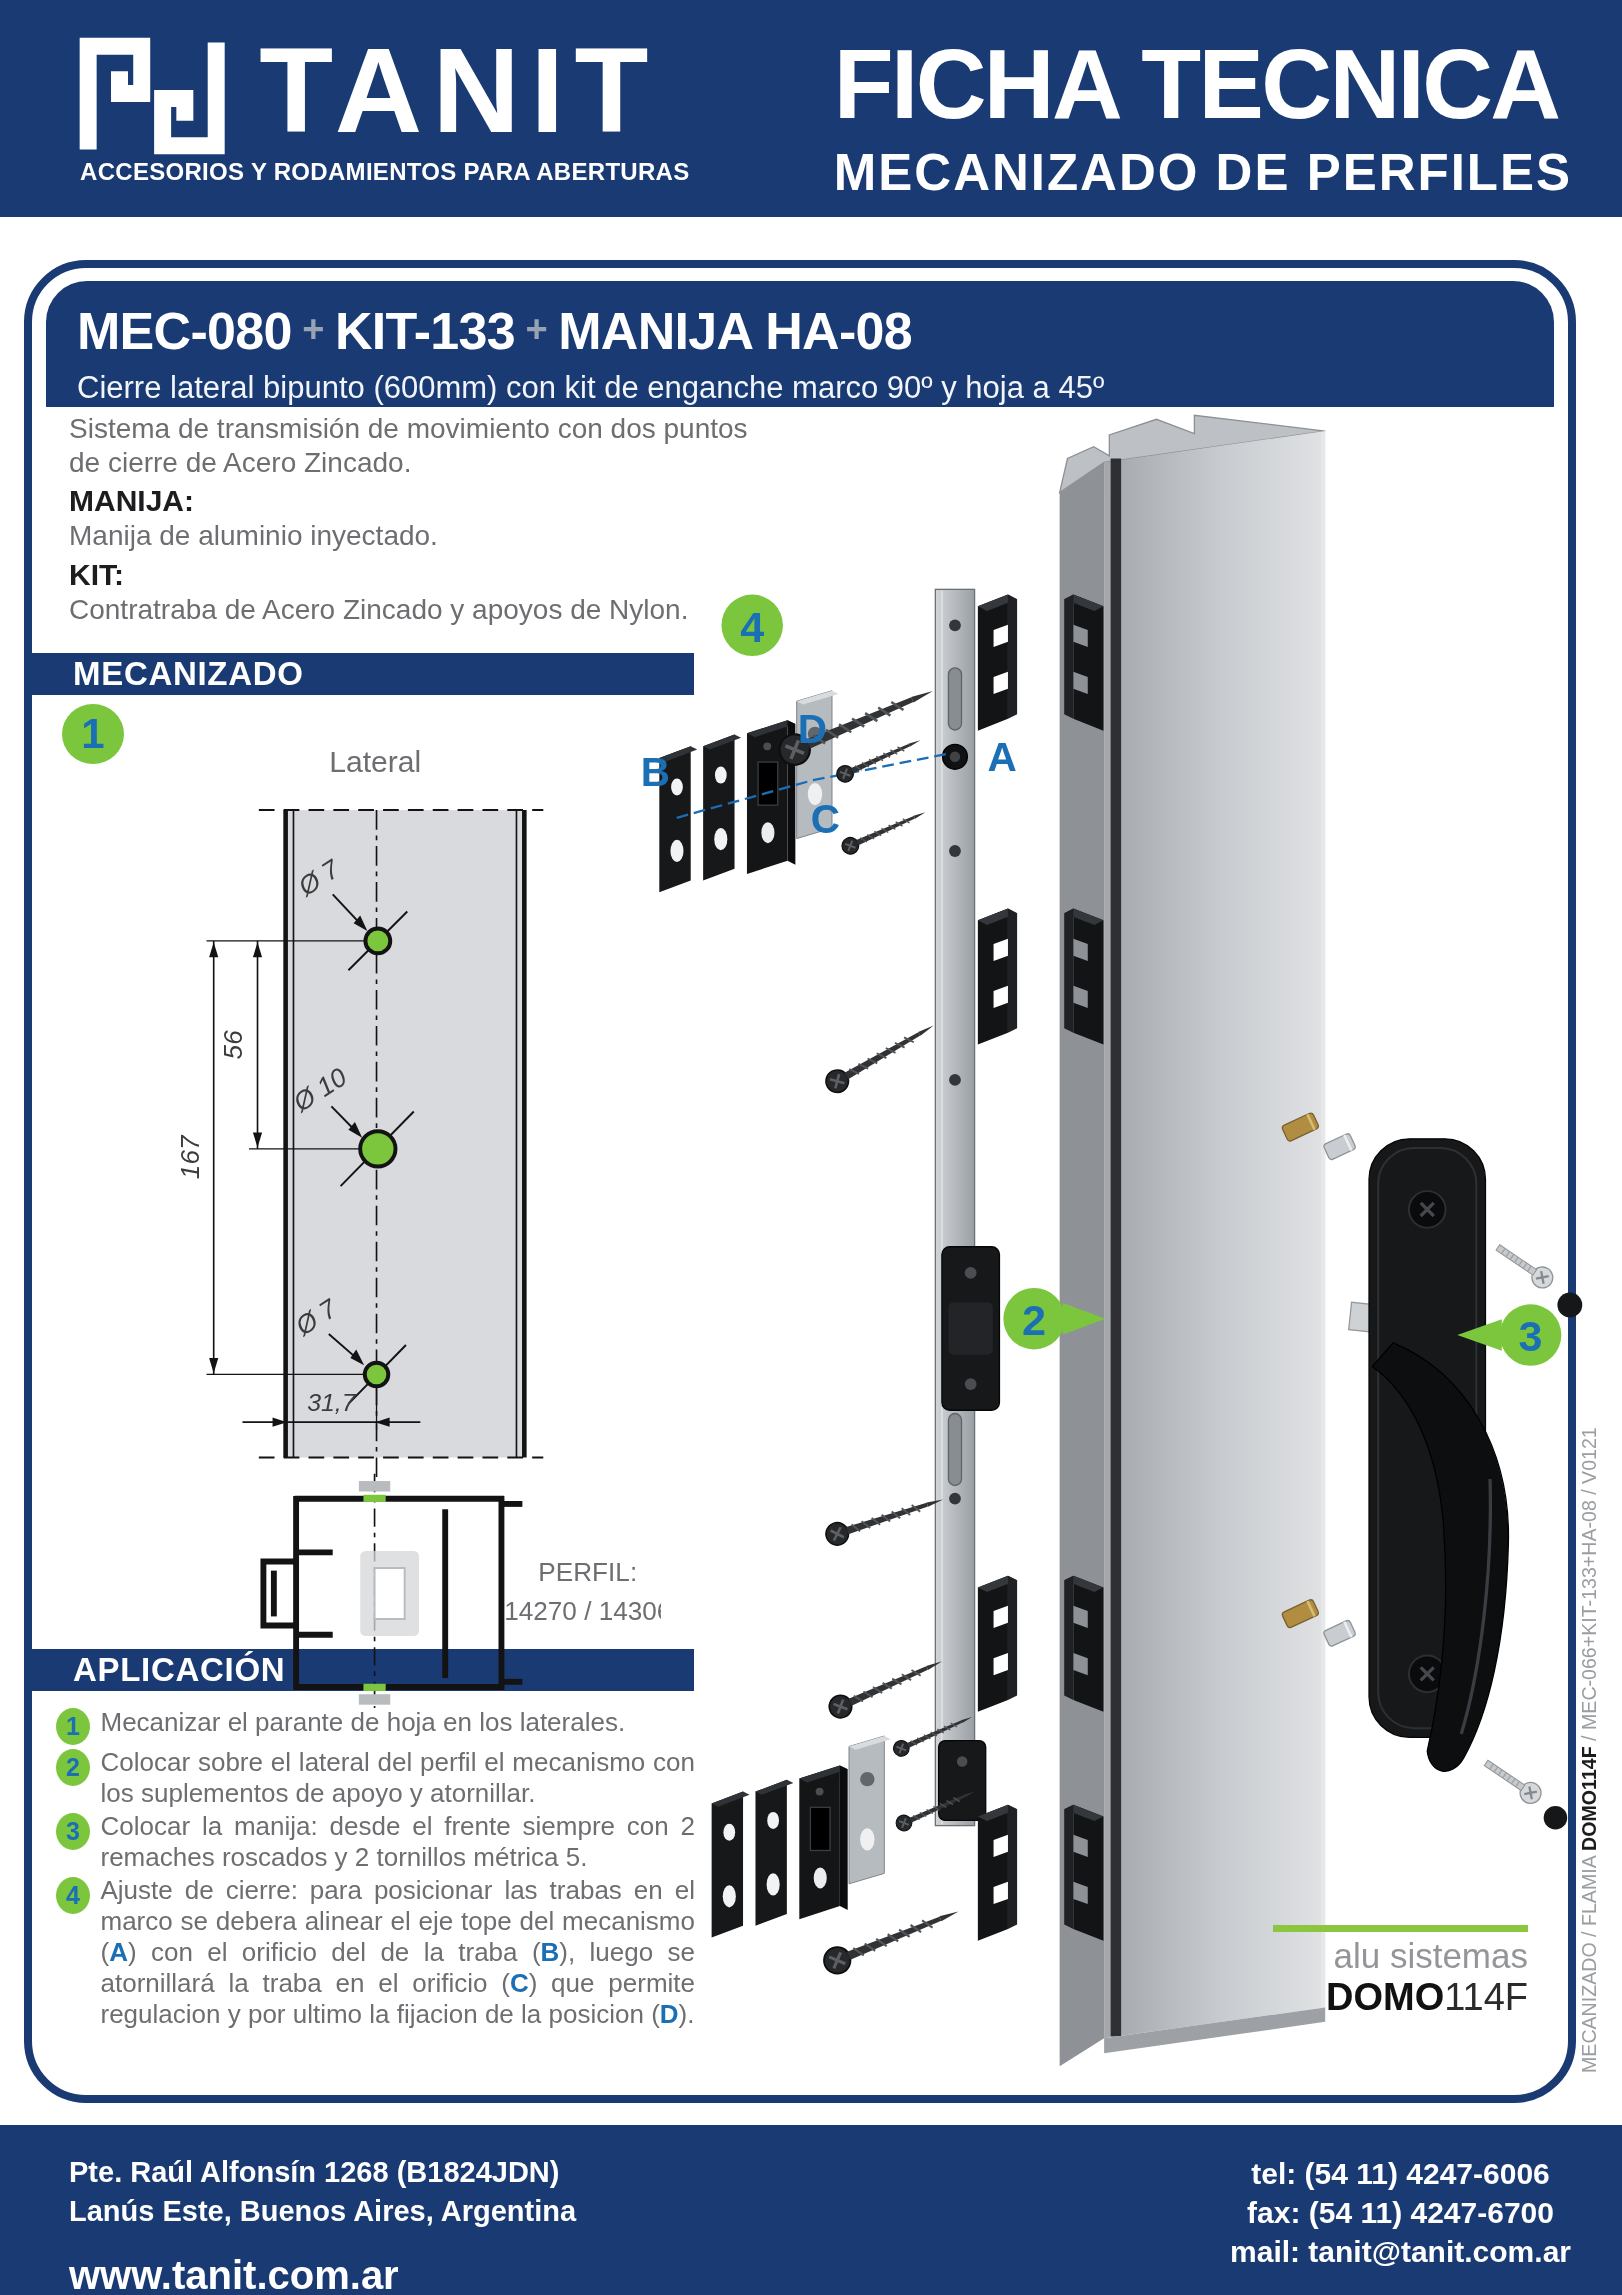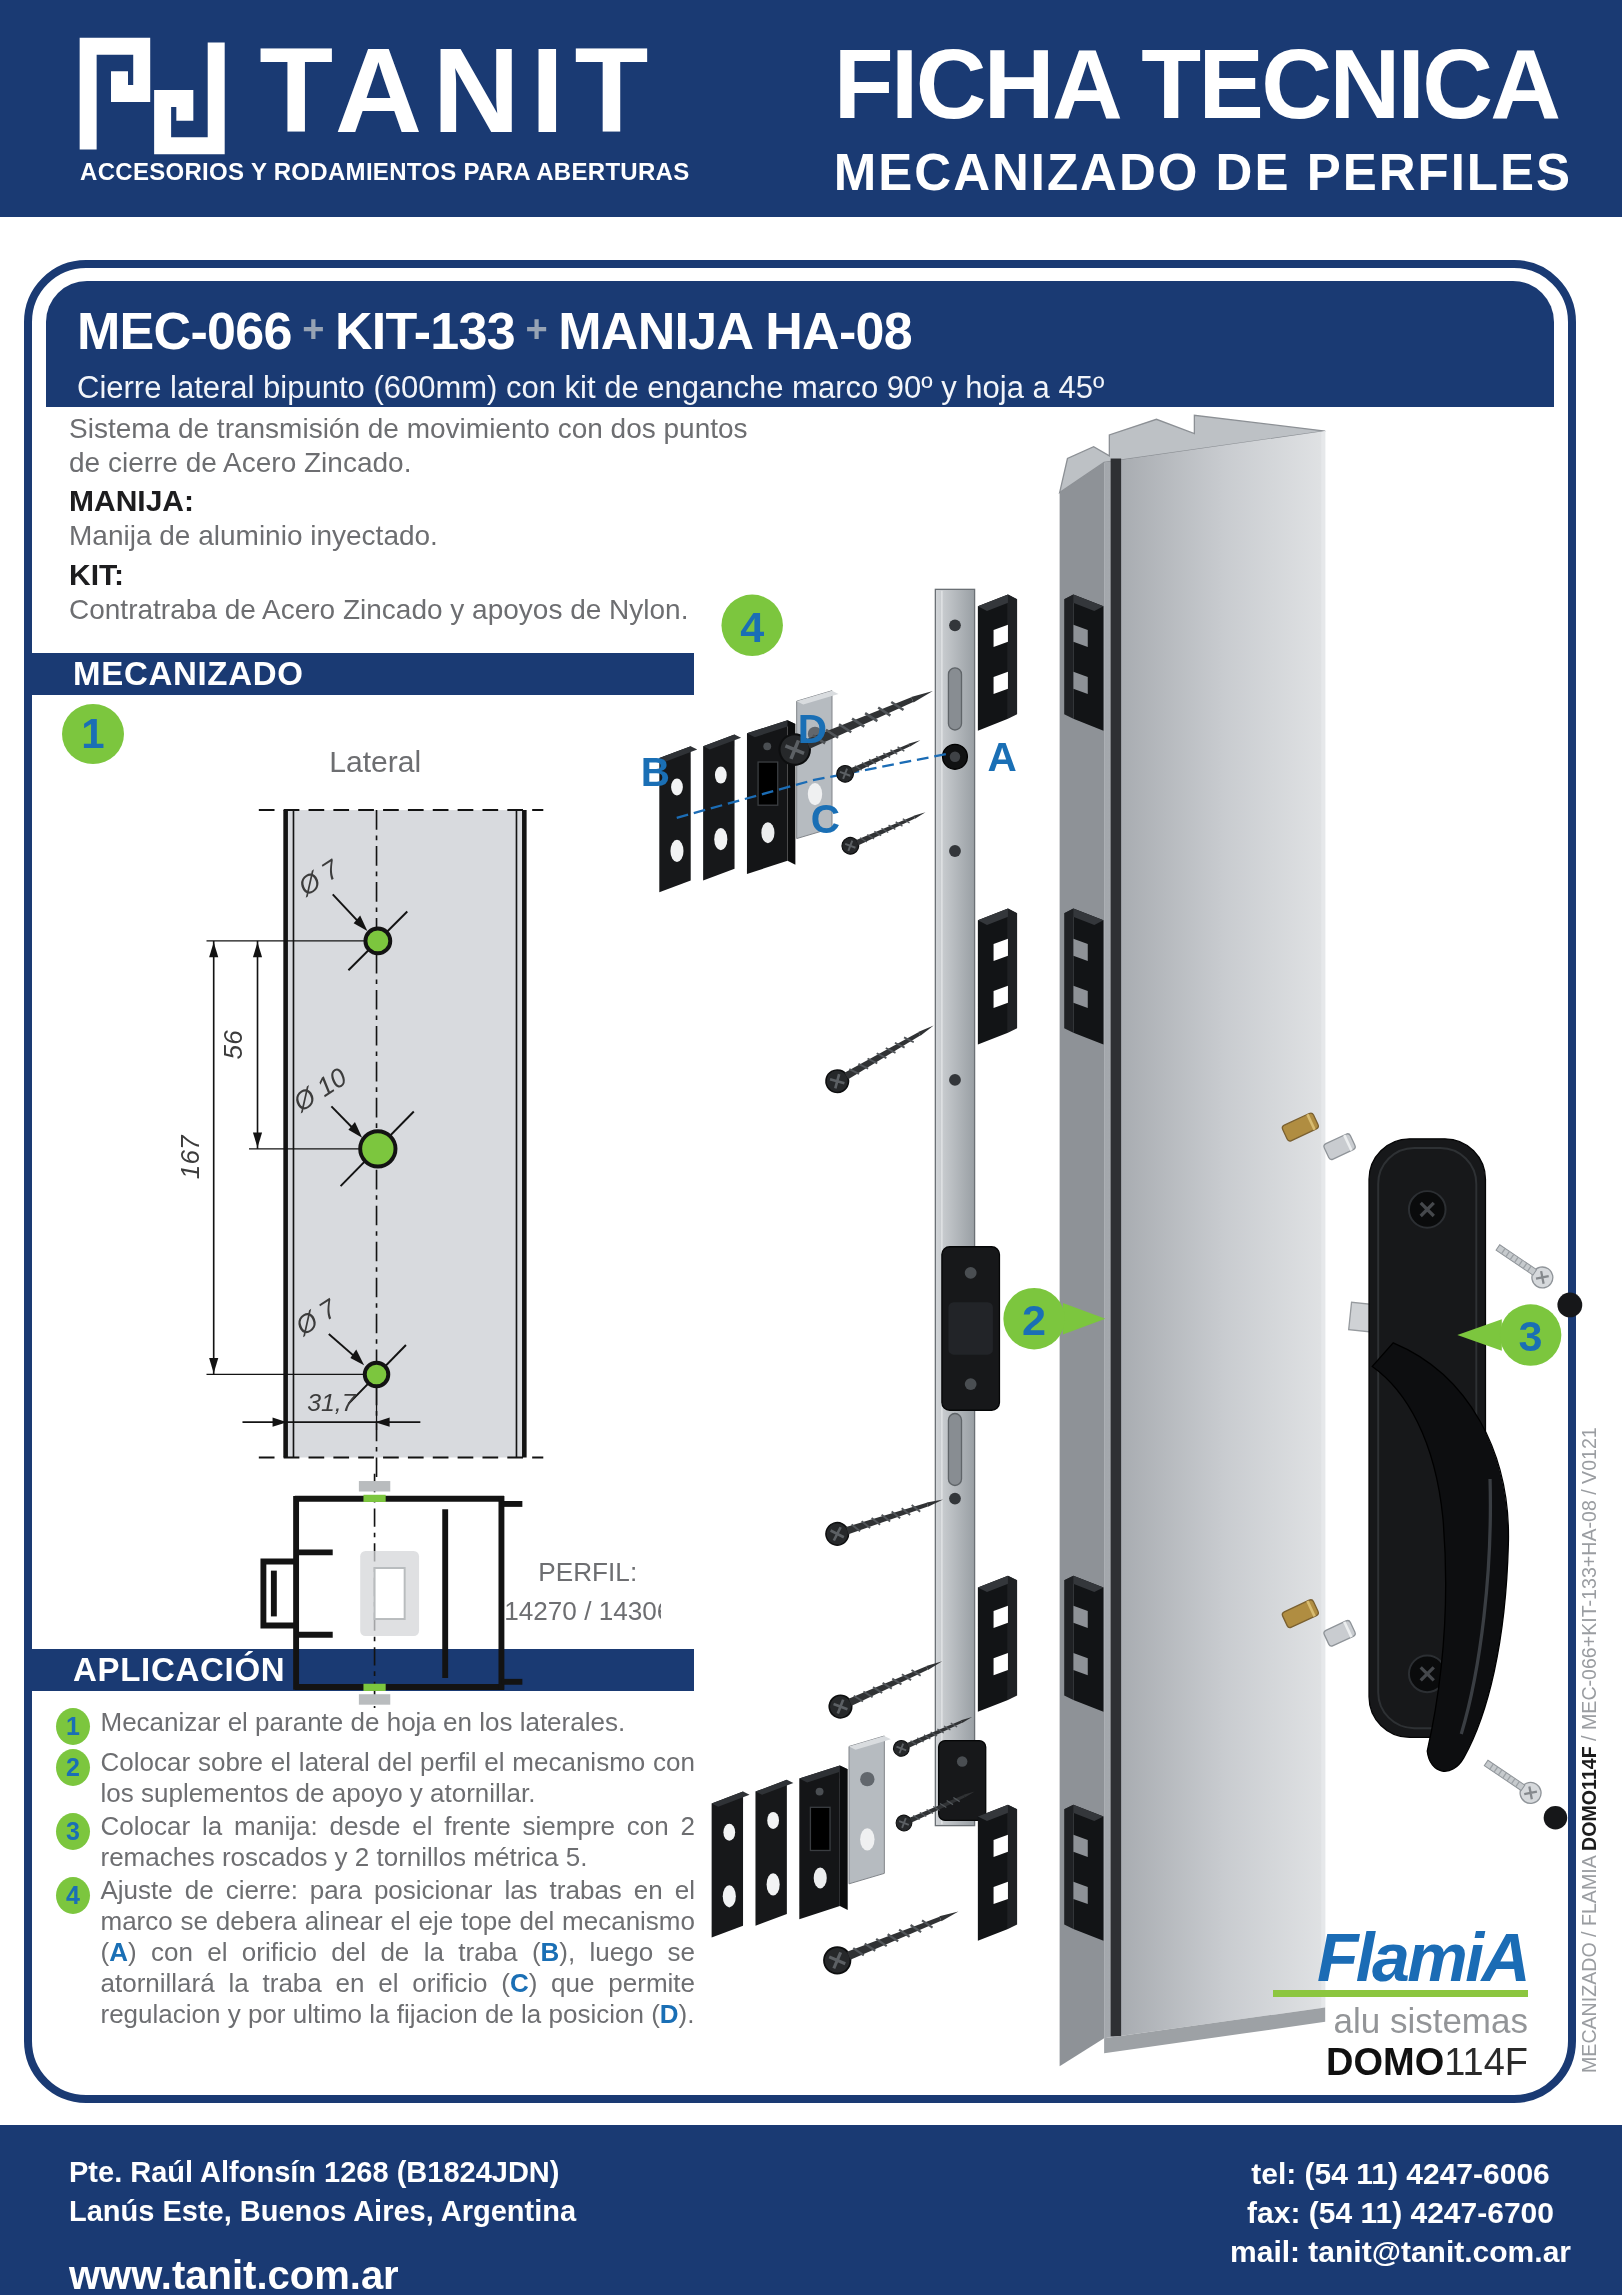--- a/index.html
+++ b/index.html
@@ -81,21 +81,21 @@
   <div class="abs head-right">
     <div class="head-title">FICHA TECNICA</div>
     <div class="head-sub">MECANIZADO DE PERFILES</div>
   </div>
 </div>
 
 <div class="abs frame"></div>
 
 <div class="abs titleband">
   <div>
-    <span class="code">MEC-066</span><span class="plus">+</span><span class="code">KIT-133</span><span class="plus">+</span><span class="code">MANIJA HA-08</span>
+    <span class="code">MEC-080</span><span class="plus">+</span><span class="code">KIT-133</span><span class="plus">+</span><span class="code">MANIJA HA-08</span>
   </div>
   <div class="desc">Cierre lateral bipunto (600mm) con kit de enganche marco 90º y hoja a 45º</div>
 </div>
 
 <div class="abs specs">
   <div class="spec-text">Sistema de transmisión de movimiento con dos puntos de cierre de Acero Zincado.</div>
   <div class="spec-label">MANIJA:</div>
   <div class="spec-text">Manija de aluminio inyectado.</div>
   <div class="spec-label">KIT:</div>
   <div class="spec-text">Contratraba de Acero Zincado y apoyos de Nylon.</div>
@@ -392,21 +392,20 @@
   </div>
   <div class="step">
     <div class="step-badge">
         <span>4</span>
       </div>
     <p>Ajuste de cierre: para posicionar las trabas en el marco se debera alinear el eje tope del mecanismo (<span class="step-key">A</span>) con el orificio del de la traba (<span class="step-key">B</span>), luego se atornillará la traba en el orificio (<span class="step-key">C</span>) que permite regulacion y por ultimo la fijacion de la posicion (<span class="step-key">D</span>).</p>
   </div>
 </div>
 
 <div class="abs brandbox">
-  <div class="flamia">FlamiA</div>
   <div class="flamia-bar"></div>
   <div class="flamia-tag">alu sistemas</div>
   <div class="flamia-model"><b>DOMO</b><span>114F</span></div>
 </div>
 
 <div class="abs sidenote">
   <span>MECANIZADO / FLAMIA </span><b>DOMO114F</b><span> / MEC-066+KIT-133+HA-08  / V0121</span>
 </div>
 
 <div class="abs footer">

